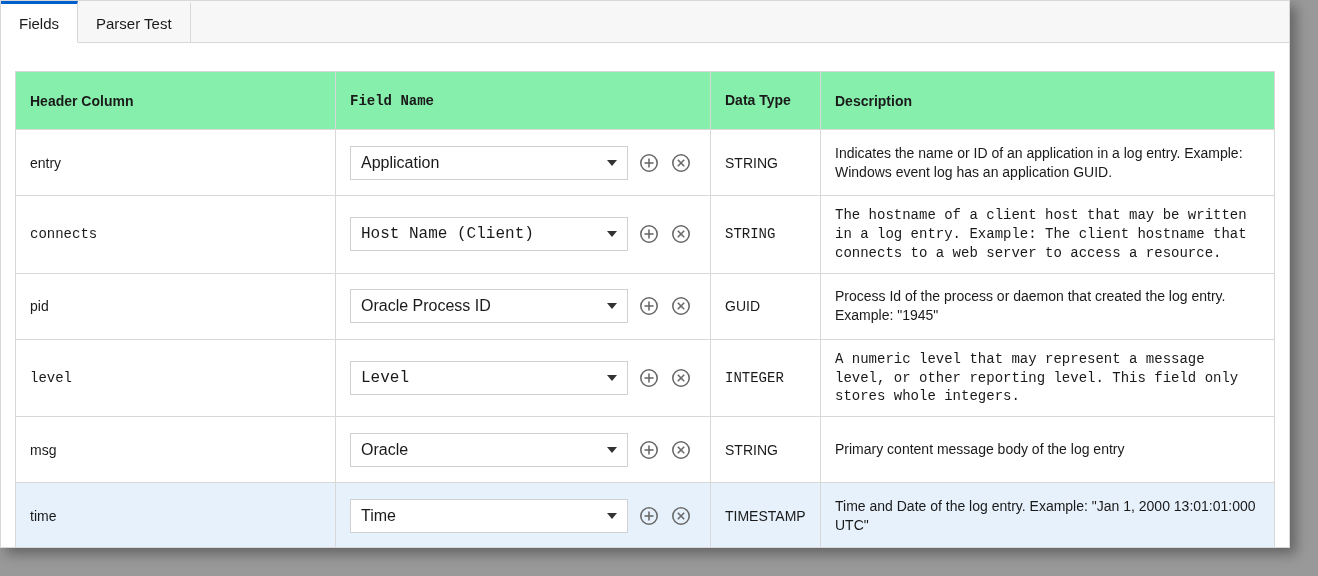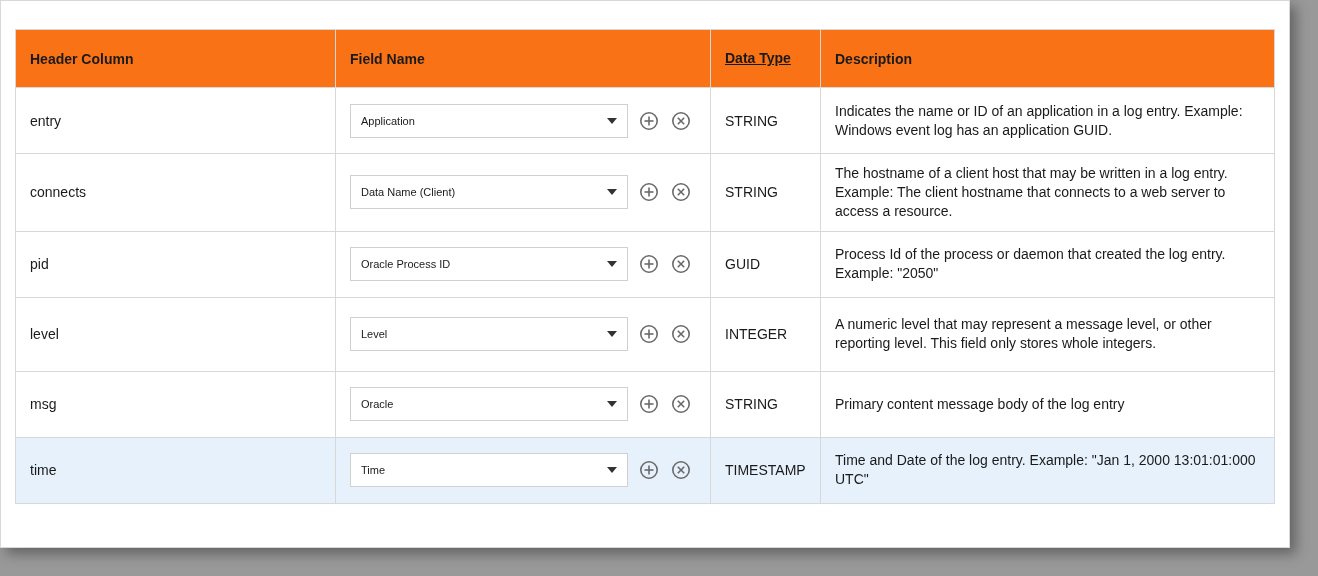--- a/index.html
+++ b/index.html
@@ -61,47 +61,47 @@
     table.fields-table td {
       border: 1px solid #d8d8d8;
       padding: 10px 14px;
       vertical-align: middle;
       font-size: 14px;
       color:#1a1a1a;
       text-align:left;
     }
     table.fields-table th {
       font-weight:700;
-      background:#f97316;
+      background:#86efac;
       vertical-align: middle;
       height:58px;
     }
     .col-header { width: 320px; }
-    .col-field { width: 375px; }
-    .col-type { width: 110px; text-decoration: underline; }
+    .col-field { width: 375px; font-family: Liberation Mono, monospace; }
+    .col-type { width: 110px; }
     .col-desc { }
     tr.row-highlight td {
       background:#e6f1fb;
     }
     .dd-wrap {
       display:flex;
       align-items:center;
       gap:10px;
     }
     .dd {
       flex: 0 0 278px;
       height: 34px;
       border:1px solid #d0d0d0;
       background:#fff;
       display:flex;
       align-items:center;
       justify-content:space-between;
       padding: 0 10px;
       cursor:pointer;
-      font-size:11px;
+      font-size:16px;
     }
     .dd .caret {
       width:0;height:0;
       border-left:5px solid transparent;
       border-right:5px solid transparent;
       border-top:6px solid #333;
     }
     .icon-btn {
       width:22px;height:22px;
       display:inline-flex;
@@ -116,26 +116,34 @@
       line-height:1.35;
       color:#1a1a1a;
     }
     td.type-cell {
       font-size:14px;
       margin-left:44px;
     }
     th.col-type { line-height:1.2; }
     tbody tr td { height:66px; }
     tbody tr:nth-child(2) td,
-    tbody tr:nth-child(4) td { height:74px; }
+    tbody tr:nth-child(4) td { height:74px;font-family:Liberation Mono, monospace; }
   </style>
 </head>
 <body>
 
 <div class="panel">
+  <div class="tabs">
+    <div class="tab active">
+      <span>Fields</span>
+    </div>
+    <div class="tab">
+      <span>Parser Test</span>
+    </div>
+  </div>
 
   <div class="content">
     <table class="fields-table">
       <thead>
         <tr>
           <th class="col-header">Header Column</th>
           <th class="col-field">Field Name</th>
           <th class="col-type"><span>Data Type</span></th>
           <th class="col-desc">Description</th>
         </tr>
@@ -168,21 +176,21 @@
     </td>
     <td class="type-cell"><span>STRING</span></td>
     <td class="desc-cell"><span>Indicates the name or ID of an application in a log entry. Example: Windows event log has an application GUID.</span></td>
   </tr>
 
   <tr>
     <td><span>connects</span></td>
     <td>
       <div class="dd-wrap">
         <div class="dd">
-          <span>Data Name (Client)</span>
+          <span>Host Name (Client)</span>
           <span class="caret"></span>
         </div>
         <span class="icon-btn">
           <svg width="20" height="20" viewBox="0 0 20 20" fill="none">
             <circle cx="10" cy="10" r="8.2" stroke="#6a6a6a" stroke-width="1.6"></circle>
             <line x1="10" y1="5.5" x2="10" y2="14.5" stroke="#6a6a6a" stroke-width="1.6"></line>
             <line x1="5.5" y1="10" x2="14.5" y2="10" stroke="#6a6a6a" stroke-width="1.6"></line>
           </svg>
         </span>
         <span class="icon-btn">
@@ -216,21 +224,21 @@
         <span class="icon-btn">
           <svg width="20" height="20" viewBox="0 0 20 20" fill="none">
             <circle cx="10" cy="10" r="8.2" stroke="#6a6a6a" stroke-width="1.6"></circle>
             <line x1="6.8" y1="6.8" x2="13.2" y2="13.2" stroke="#6a6a6a" stroke-width="1.6"></line>
             <line x1="13.2" y1="6.8" x2="6.8" y2="13.2" stroke="#6a6a6a" stroke-width="1.6"></line>
           </svg>
         </span>
       </div>
     </td>
     <td class="type-cell"><span>GUID</span></td>
-    <td class="desc-cell"><span>Process Id of the process or daemon that created the log entry. Example: "2050"</span></td>
+    <td class="desc-cell"><span>Process Id of the process or daemon that created the log entry. Example: "1945"</span></td>
   </tr>
 
   <tr>
     <td><span>level</span></td>
     <td>
       <div class="dd-wrap">
         <div class="dd">
           <span>Level</span>
           <span class="caret"></span>
         </div>

